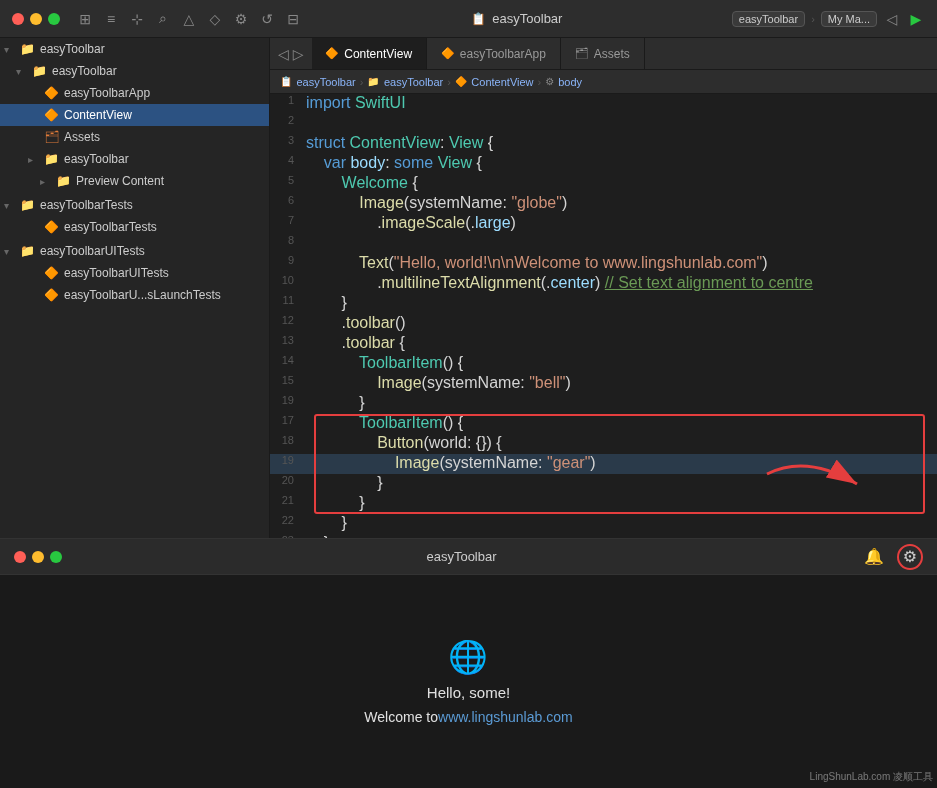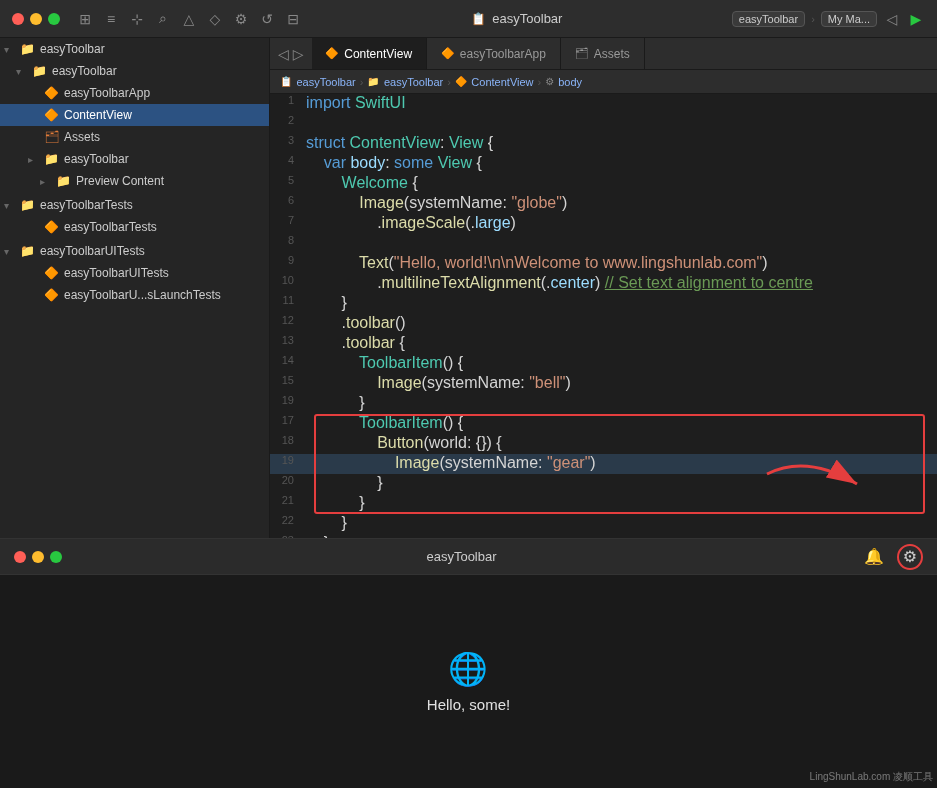--- a/index.html
+++ b/index.html
@@ -572,16 +572,20 @@
     <div class="preview-title">easyToolbar</div>
     <div class="preview-icons">
       <div class="preview-icon">🔔</div>
       <div class="preview-icon highlighted">⚙</div>
     </div>
   </div>
 
   <div class="preview-content">
     <div class="preview-globe">🌐</div>
     <div class="preview-hello">Hello, some!</div>
+    <div style="display:flex; align-items:center; gap:0;">
+      <span class="preview-welcome">Welcome to </span>
+      <a class="preview-link" href="#">www.lingshunlab.com</a>
+    </div>
   </div>
 </div>
 
 <div class="watermark">LingShunLab.com 凌顺工具</div>
 
 </body></html>

